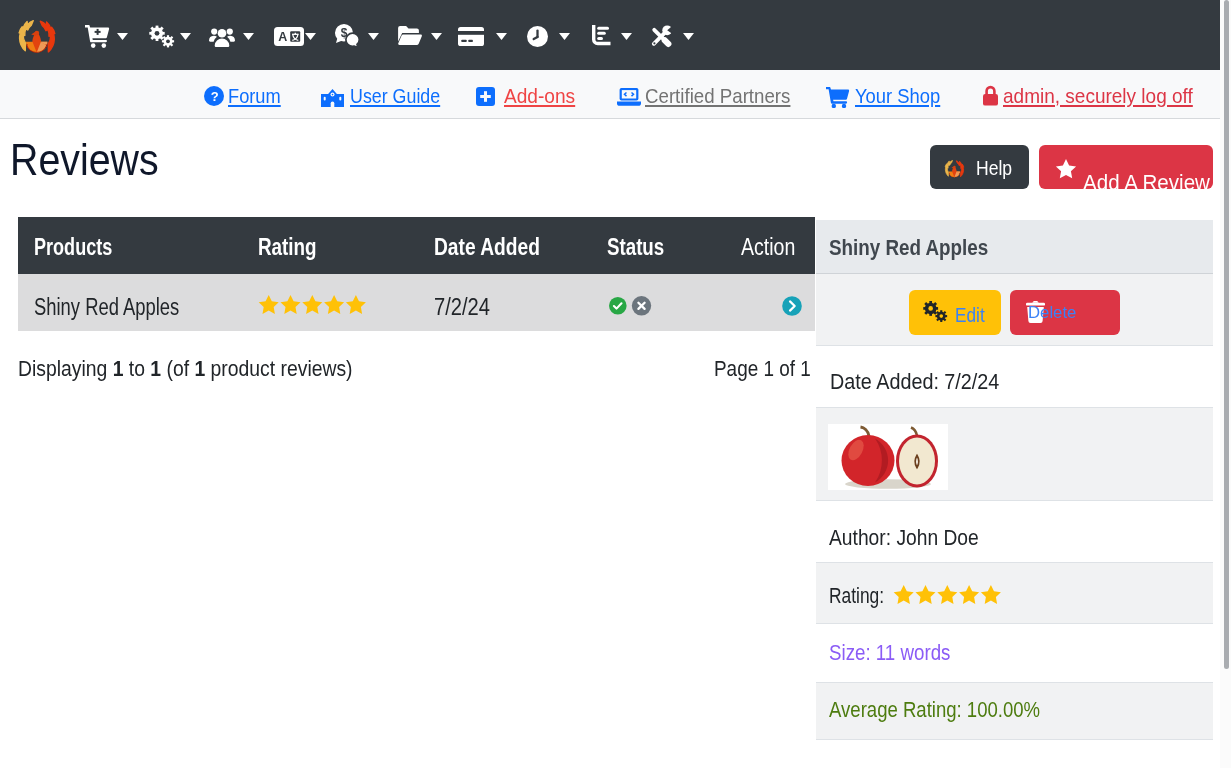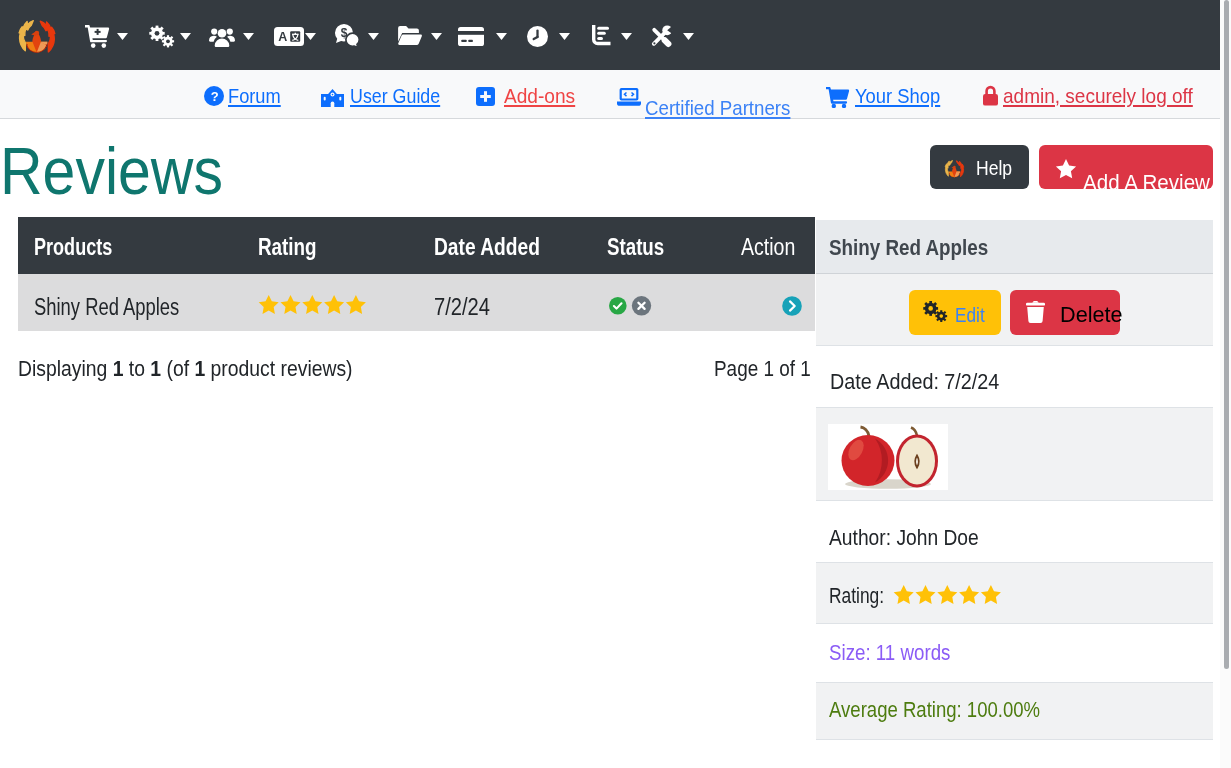--- a/index.html
+++ b/index.html
@@ -193,35 +193,35 @@
 <div class="ab blue" style="left:504px;top:85px;font-size:21px;text-decoration:underline;color:#ef4444"><span class="sx" id="t_addons" style="text-decoration:underline;transform:scaleX(0.91)">Add-ons</span></div>
 <svg class="ab" style="left:617px;top:88px" width="24" height="18" viewBox="0 0 24 18">
       <rect x="2.6" y="0" width="18.8" height="12.6" rx="1.8" fill="#0d6efd"></rect>
       <rect x="4.8" y="2.1" width="14.4" height="8.4" fill="#f8f9fa"></rect>
       <g stroke="#0d6efd" stroke-width="1.5" fill="none">
         <path d="M9.5 4.5L7.5 6.3l2 1.8"></path>
         <path d="M14.5 4.5l2 1.8-2 1.8"></path>
       </g>
       <path fill="#0d6efd" d="M0 13.6h24v1.6a2.6 2.6 0 0 1-2.6 2.6H2.6A2.6 2.6 0 0 1 0 15.2z"></path>
     </svg>
-<div class="ab blue" style="left:645px;top:97px;font-size:21px;color:#3b82f6"><span class="sx" id="t_cpart" style="text-decoration:underline;transform:scaleX(0.89)">Certified Partners</span></div>
+<div class="ab blue" style="left:645px;top:85px;font-size:21px;color:#737373"><span class="sx" id="t_cpart" style="text-decoration:underline;transform:scaleX(0.89)">Certified Partners</span></div>
 <svg class="ab" style="left:826px;top:87px" width="24" height="21" viewBox="0 0 24 21">
       <path fill="#0d6efd" d="M0 0h4.1l.9 2.5h17c.8 0 1.3.7 1.1 1.4l-2.1 7.8c-.2.6-.8 1.1-1.4 1.1H7.1l.4 1.5h12.4c.7 0 1.2.5 1.2 1.2s-.5 1.2-1.2 1.2H6c-.6 0-1-.4-1.1-.9L2.6 2.3H0z"></path>
       <circle cx="7.8" cy="18.9" r="2.2" fill="#0d6efd"></circle>
       <circle cx="18" cy="18.9" r="2.2" fill="#0d6efd"></circle>
     </svg>
 <div class="ab blue" style="left:855px;top:85px;font-size:21px;text-decoration:underline;color:#0d6efd"><span class="sx" id="t_yshop" style="text-decoration:underline;transform:scaleX(0.876)">Your Shop</span></div>
 <svg class="ab" style="left:982px;top:85px" width="17" height="21" viewBox="0 0 17 21">
       <path d="M4.6 9.5V6a3.9 3.9 0 0 1 7.8 0v3.5" fill="none" stroke="#dc3545" stroke-width="2.6"></path>
       <rect x="1" y="9" width="15" height="11.6" rx="2.2" fill="#dc3545"></rect>
     </svg>
 <div class="ab" style="left:1003px;top:85px;font-size:21px;text-decoration:underline;color:#dc3545"><span class="sx" id="t_admin" style="text-decoration:underline;transform:scaleX(0.905)">admin, securely log off</span></div>
 </div>
 
-<div class="ab" id="h1" style="left:0;top:138px;font-size:66px;color:#0f766e"><span class="sx" id="t_rev" style="transform:scaleX(0.894)">Reviews</span></div>
+<div class="ab" id="h1" style="left:10px;top:138px;font-size:44px;color:#0f172a"><span class="sx" id="t_rev" style="transform:scaleX(0.894)">Reviews</span></div>
 
 <div id="helpbtn" class="btn"></div>
 <div id="addbtn" class="btn"></div>
 <svg class="ab" style="left:944px;top:157px" width="21" height="22" viewBox="0 0 40 40">
 <path d="M9 26.8 A10.7 10.7 0 0 0 30.4 26.8 Z" fill="#ef7e12"></path>
 <path d="M19.7 26.8 L30.4 26.8 A10.7 10.7 0 0 1 19.7 37.5 Z" fill="#ee9a58"></path>
 <path d="M9.7 29.6 A10.5 10.5 0 0 0 29.7 29.6" stroke="#a81c0c" stroke-width="1.8" fill="none"></path>
 <path d="M10.3 30.3 A9.9 9.9 0 0 0 29.1 30.3 L19.7 24.6 Z" fill="#ef7e12"></path>
 <path d="M19.7 24.6 l9.4 5.7 A9.9 9.9 0 0 1 19.7 36.6 Z" fill="#ee9a58"></path>
 <path fill="#e2430f" d="M19.7 16.6c2.4 2.5 4 6 4.4 9.7l-4.4 11.2-4.4-11.2c.4-3.7 2-7.2 4.4-9.7z"></path>
@@ -312,21 +312,21 @@
     <circle cx="20" cy="16.3" r="1.9" fill="#ffc107"></circle>
   </svg>
 <div class="ab" style="left:955px;top:304px;font-size:21px;color:#3b82f6"><span class="sx" id="t_edit" style="transform:scaleX(0.82)">Edit</span></div>
 <svg class="ab" style="left:1026px;top:301px" width="19" height="22" viewBox="0 0 19 22">
     <g fill="#fff">
       <path d="M1.2 6h16.6l-1.2 14a2.1 2.1 0 0 1-2.1 2H4.5a2.1 2.1 0 0 1-2.1-2z"></path>
       <rect x="0" y="1.8" width="19" height="2.8" rx="1.2"></rect>
       <path d="M6.3 1.8l.9-1.3A1.2 1.2 0 0 1 8.2 0h2.6a1.2 1.2 0 0 1 1 .5l.9 1.3z"></path>
     </g>
   </svg>
-<div class="ab" style="left:1060px;top:304px;font-size:22px;color:#000000"><span class="sx" id="t_delete" style="transform:scaleX(0.984)">Delete</span></div>
+<div class="ab" style="left:1028px;top:304px;font-size:17px;color:#3b82f6"><span class="sx" id="t_delete" style="transform:scaleX(0.984)">Delete</span></div>
 <div class="ab" style="left:830px;top:372px;font-size:21.5px;color:#212529"><span class="sx" id="t_sbdate" style="transform:scaleX(0.92)">Date Added: 7/2/24</span></div>
 <div id="appleimg" class="ab" style="left:828px;top:424px;width:120px;height:66px;background:#fff"><svg width="120" height="66" viewBox="0 0 120 66">
 <ellipse cx="60" cy="60" rx="43" ry="4.8" fill="#d9d5cb"></ellipse>
 <path d="M41 12c-1-5.5-5-8.5-8.5-9" stroke="#7d5a33" stroke-width="2.8" fill="none"></path>
 <ellipse cx="40" cy="36.5" rx="26.5" ry="25.5" fill="#d2252a"></ellipse>
 <path d="M47 14.5a26.5 25.5 0 0 1 0 44 33 36 0 0 0 0-44z" fill="#b21c22"></path>
 <ellipse cx="28" cy="26" rx="6.5" ry="11" fill="#e04a40" transform="rotate(28 28 26)"></ellipse>
 <path d="M89 11.5c-1-4.5-3.5-7-6-8" stroke="#7d5a33" stroke-width="2.5" fill="none"></path>
 <ellipse cx="89" cy="37" rx="21" ry="26.5" fill="#c2242e"></ellipse>
 <ellipse cx="89" cy="37" rx="18" ry="23.5" fill="#f2e8d0"></ellipse>

